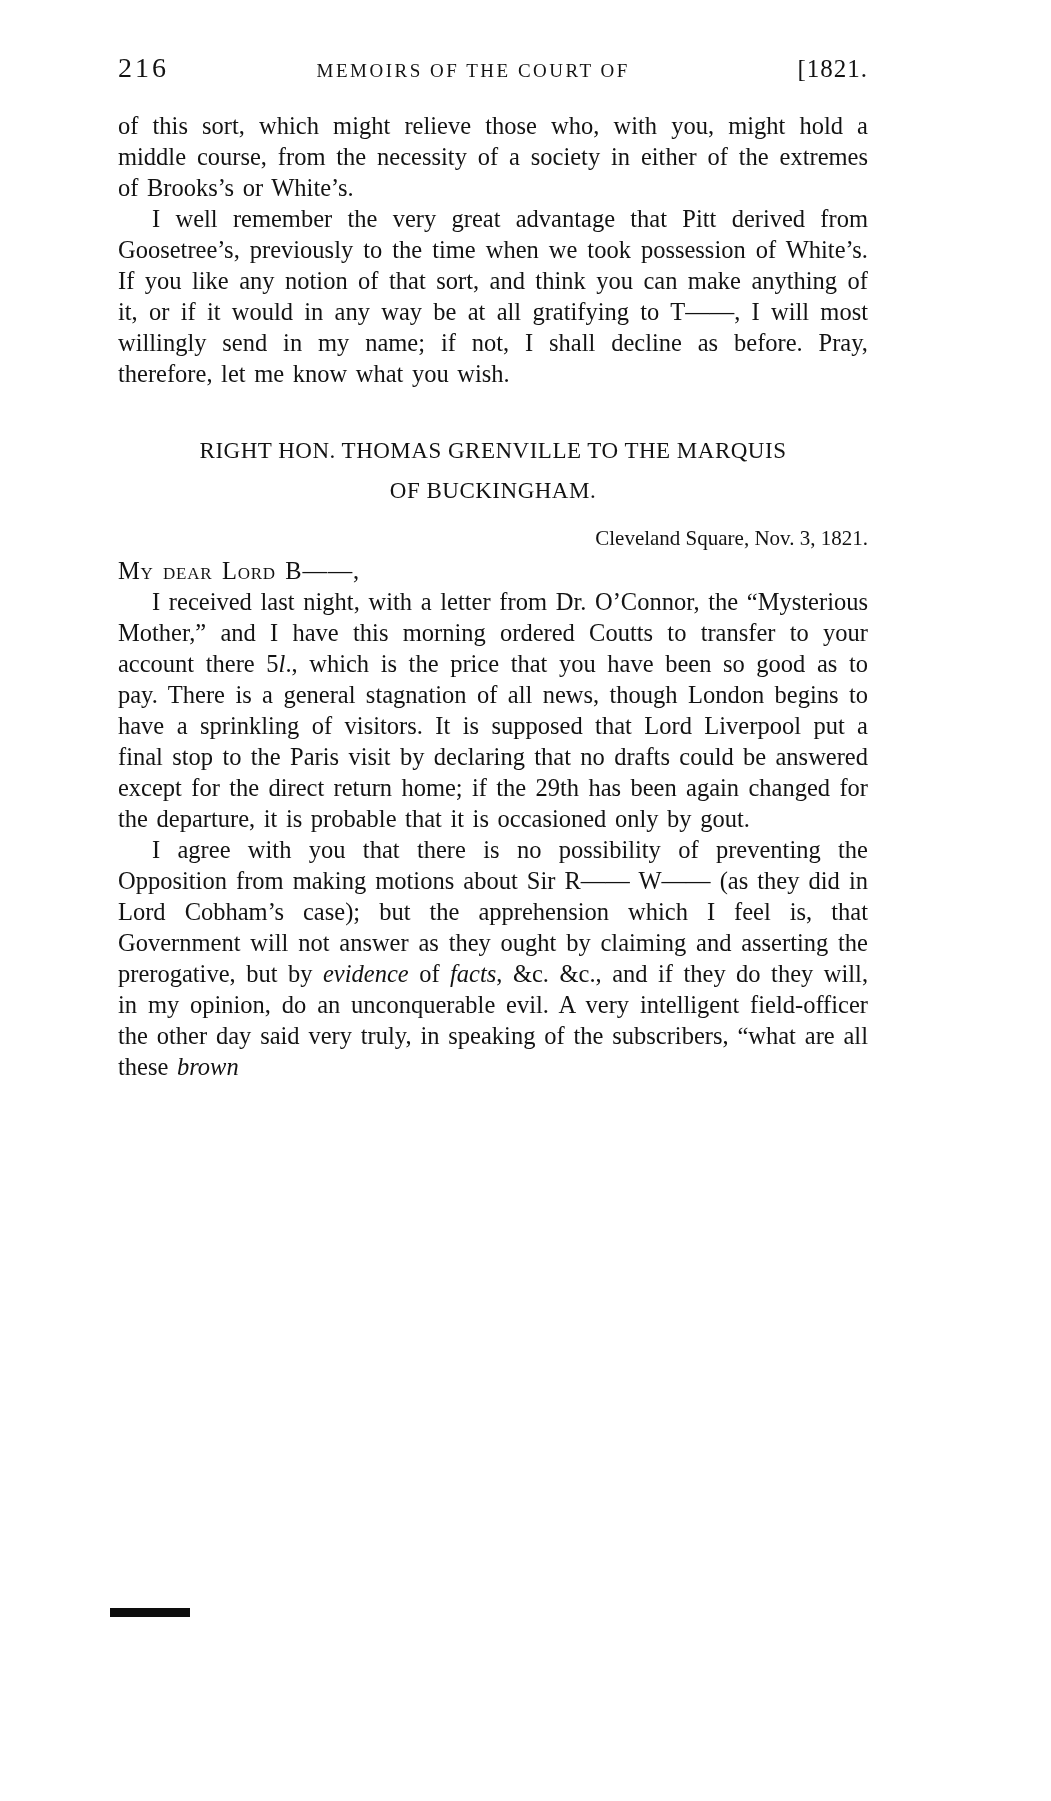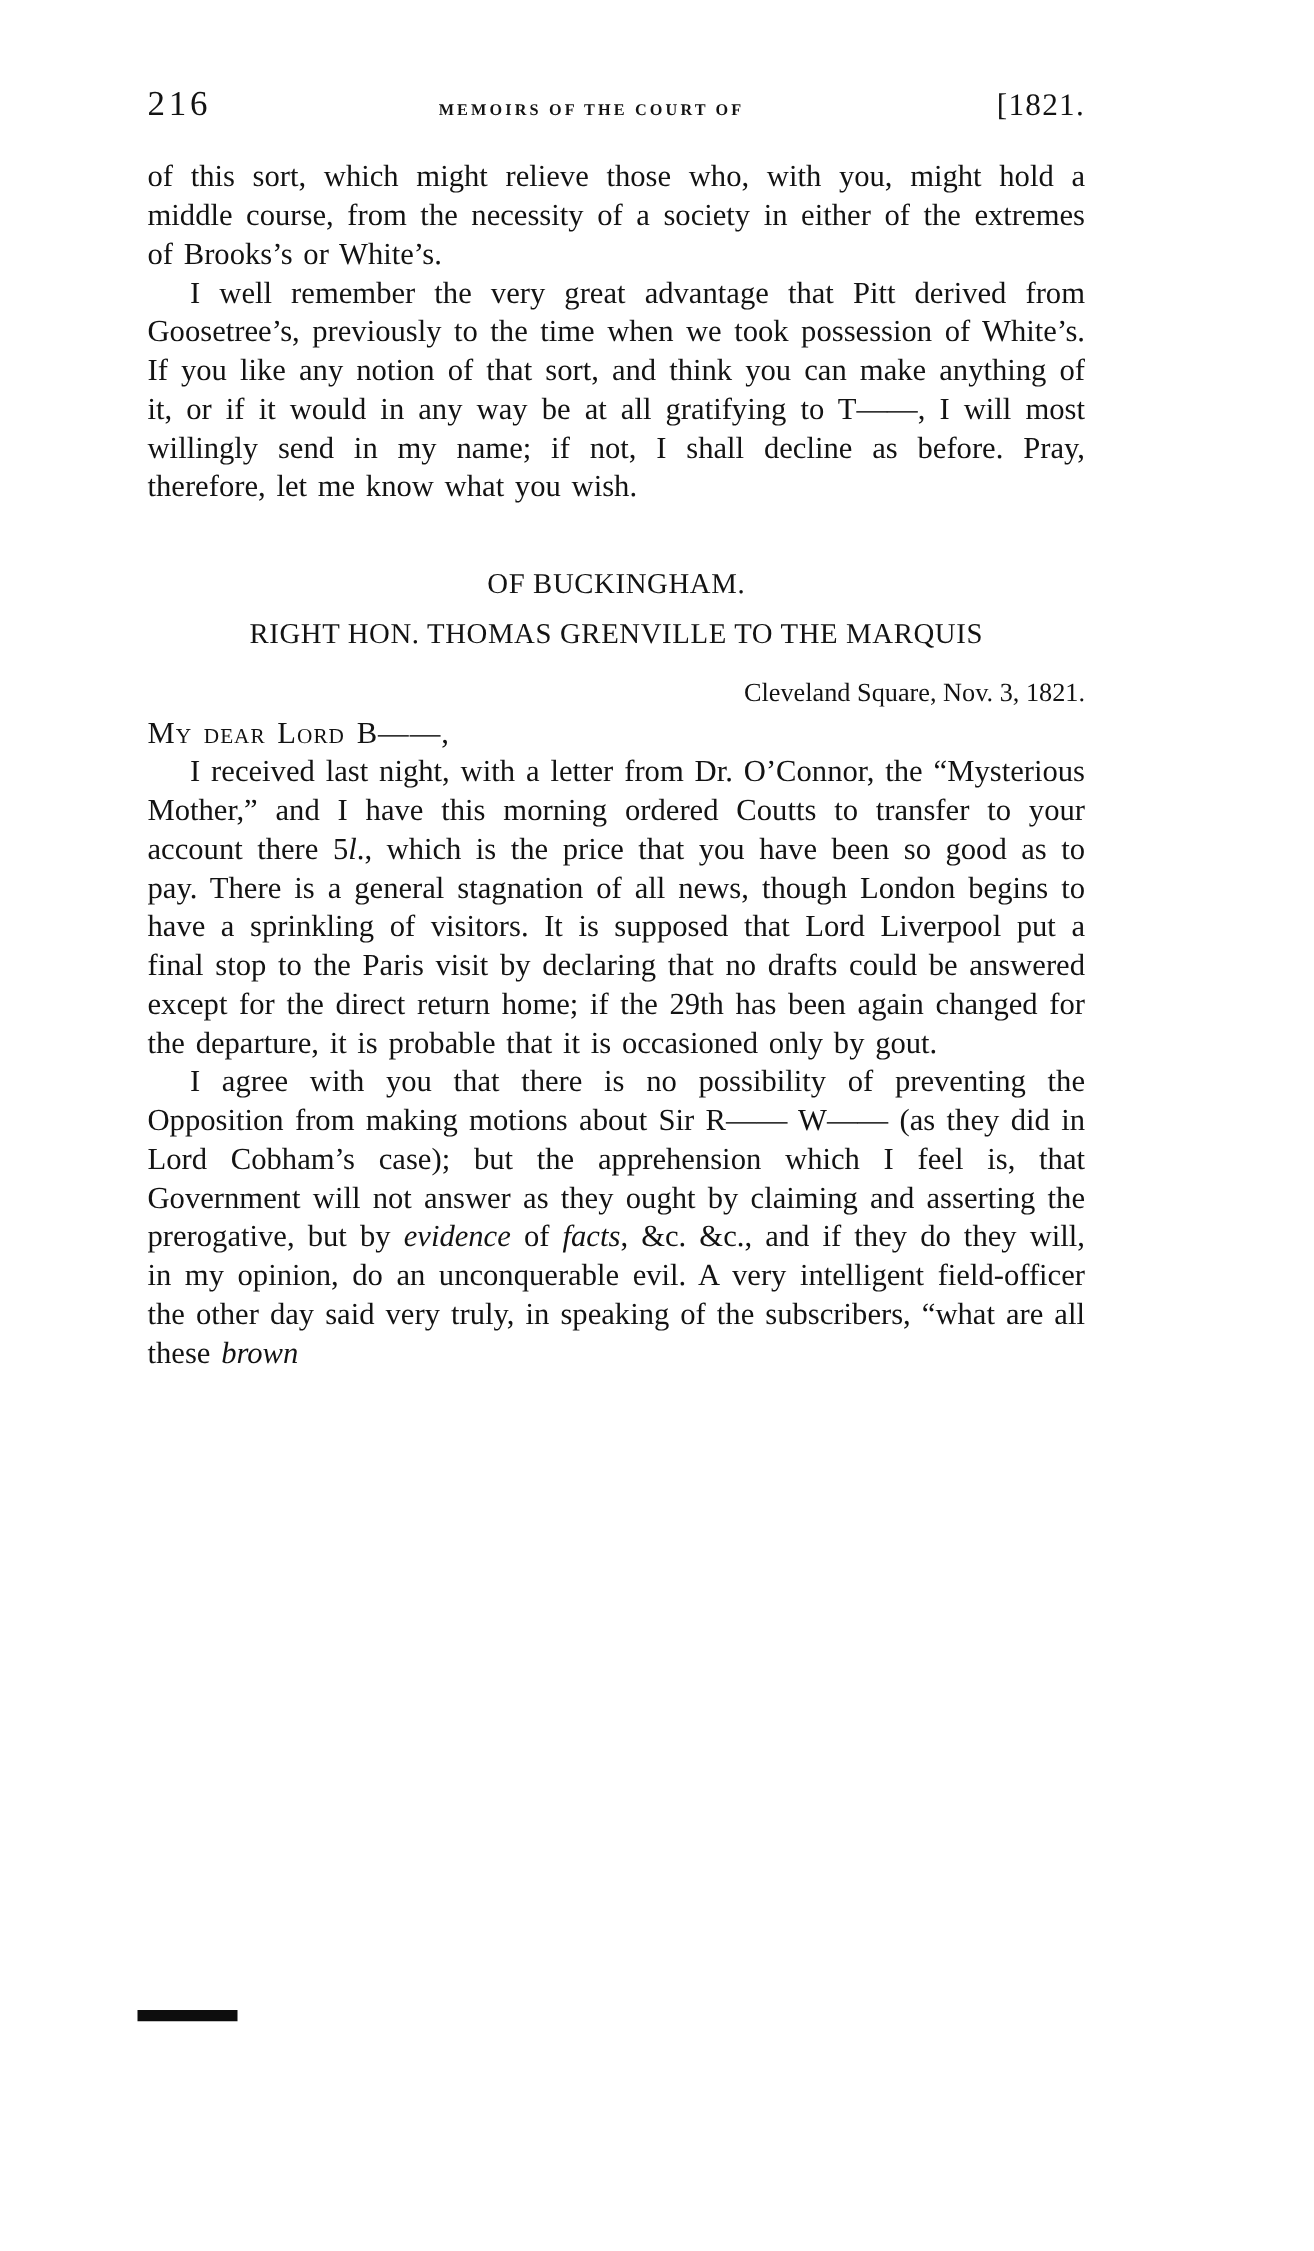--- a/index.html
+++ b/index.html
@@ -4,37 +4,37 @@
 <style>
   * { margin: 0; padding: 0; box-sizing: border-box; }
   html, body { background: #ffffff; }
   .page {
     position: relative;
     width: 1051px;
     height: 1619px;
     background: #ffffff;
     color: #131313;
     font-family: "Liberation Serif", "DejaVu Serif", serif;
-    padding: 68px 183px 0 118px;
+    padding: 52px 183px 0 118px;
     overflow: hidden;
   }
   .page-header {
     display: flex;
     justify-content: space-between;
     align-items: baseline;
     margin-bottom: 26px;
   }
   .page-number {
     font-size: 28px;
     letter-spacing: 3px;
   }
   .running-title {
-    font-size: 13px;
+    font-size: 19px;
     letter-spacing: 2.5px;
-    font-weight: bold;
+    font-weight: normal;
     transform: translateX(-10px);
   }
   .header-year {
     font-size: 25px;
     letter-spacing: 1px;
   }
   .page-body p {
     font-size: 24.5px;
     line-height: 31px;
     text-align: justify;
@@ -87,22 +87,22 @@
     <span class="header-year">[1821.</span>
   </header>
 
   <main class="page-body">
 
     <p><span>of this sort, which might relieve those who, with you, might hold a middle course, from the necessity of a society in either of the extremes of Brooks’s or White’s.</span></p>
 
     <p class="indent"><span>I well remember the very great advantage that Pitt derived from Goosetree’s, previously to the time when we took possession of White’s.  If you like any notion of that sort, and think you can make anything of it, or if it would in any way be at all gratifying to T——, I will most willingly send in my name; if not, I shall decline as before.  Pray, therefore, let me know what you wish.</span></p>
 
     <h2 class="letter-heading">
+      <span>RIGHT HON. THOMAS GRENVILLE TO THE MARQUIS</span>
       <span>OF BUCKINGHAM.</span>
-      <span>RIGHT HON. THOMAS GRENVILLE TO THE MARQUIS</span>
     </h2>
 
     <p class="dateline">Cleveland Square, Nov. 3, 1821.</p>
 
     <p class="salutation"><span class="smallcaps">My dear Lord B——,</span></p>
 
     <p class="indent"><span>I received last night, with a letter from Dr. O’Connor, the “Mysterious Mother,” and I have this morning ordered Coutts to transfer to your account there 5</span><em>l</em><span>., which is the price that you have been so good as to pay.  There is a general stagnation of all news, though London begins to have a sprinkling of visitors.  It is supposed that Lord Liverpool put a final stop to the Paris visit by declaring that no drafts could be answered except for the direct return home; if the 29th has been again changed for the departure, it is probable that it is occasioned only by gout.</span></p>
 
     <p class="indent"><span>I agree with you that there is no possibility of preventing the Opposition from making motions about Sir R—— W—— (as they did in Lord Cobham’s case); but the apprehension which I feel is, that Government will not answer as they ought by claiming and asserting the prerogative, but by </span><em>evidence</em><span> of </span><em>facts</em><span>, &amp;c. &amp;c., and if they do they will, in my opinion, do an unconquerable evil.  A very intelligent field-officer the other day said very truly, in speaking of the subscribers, “what are all these </span><em>brown</em></p>
 

